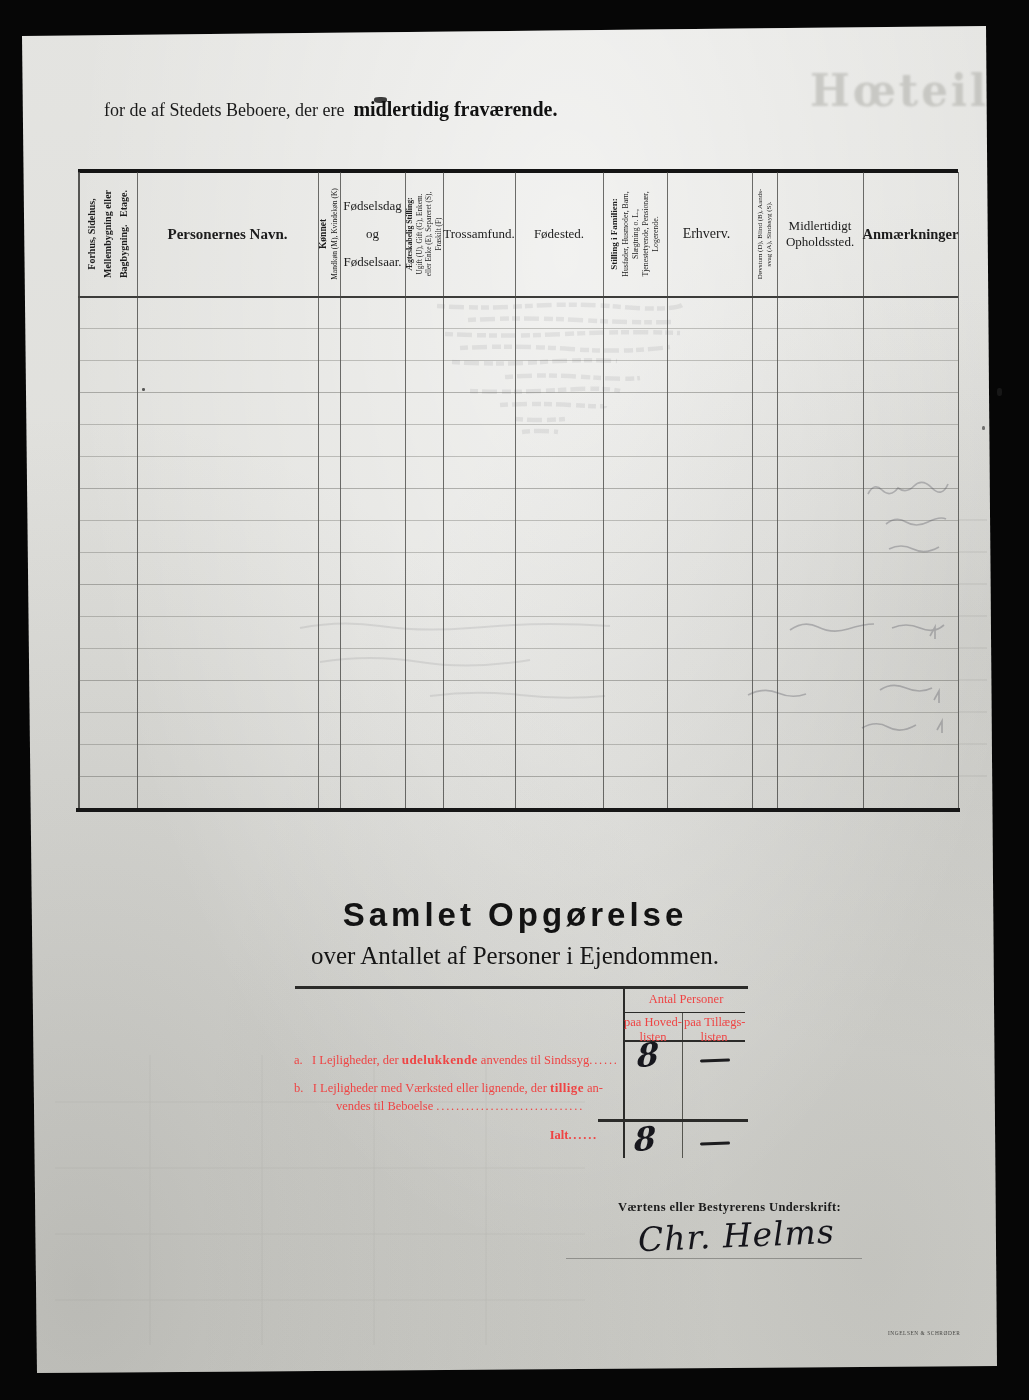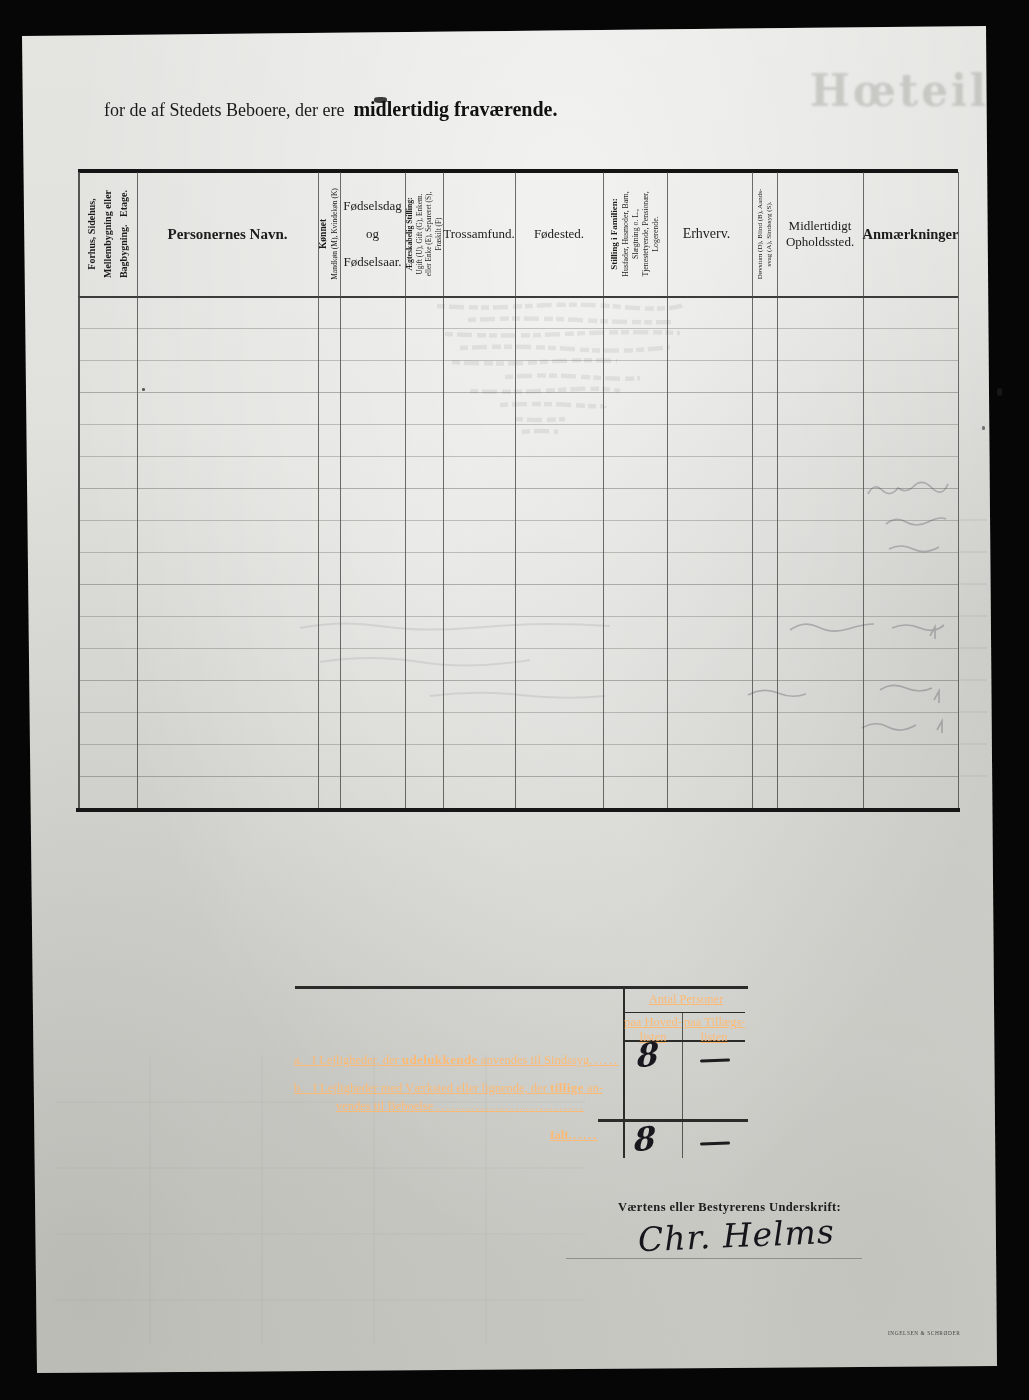--- a/index.html
+++ b/index.html
@@ -43,21 +43,21 @@
   .r-fam .l1{font:bold 9px "Liberation Serif",serif;line-height:1.3;}
   .r-fam div{font:7.8px "Liberation Serif",serif;line-height:1.3;}
   .r-dis div{font:7px "Liberation Serif",serif;line-height:1.35;}
   
   .sum-head{position:absolute;left:265px;top:896px;width:500px;text-align:center;}
   .sum-title{font:bold 33px "Liberation Sans",sans-serif;letter-spacing:4px;color:#131313;}
   .sum-sub{font:25px "Liberation Serif",serif;margin-top:8px;color:#161616;}
   .sline{position:absolute;background:#2b2b29;}
   .s-small{font:12.5px "Liberation Serif",serif;}
   .s-sub{font:9.5px "Liberation Serif",serif;line-height:1.25;text-align:center;}
-  .s-row{position:absolute;font:12.5px "Liberation Serif",serif;color:#fdba74;white-space:nowrap;text-decoration:underline;}
+  .s-row{position:absolute;font:12.5px "Liberation Serif",serif;color:#ef4444;white-space:nowrap;}
   .s-row b{font-size:13px;letter-spacing:.4px;}
   .dots{letter-spacing:1.8px;}
   .hand8{position:absolute;font:italic 600 32px "DejaVu Serif",serif;color:#17171d;
     transform:rotate(-7deg) skewX(-7deg);}
   .dashv{position:absolute;width:30px;height:3px;background:#1d1d1f;border-radius:2px;}
   .ialt{font-weight:bold;}
   
   .sig-label{position:absolute;left:618px;top:1200px;font:bold 12.5px "Liberation Serif",serif;
     letter-spacing:.4px;color:#1b1b1b;}
   .sig-script{position:absolute;left:638px;top:1216px;font:italic 33px "DejaVu Serif",serif;
@@ -173,20 +173,24 @@
       </div>
     </div>
     <div class="hcell c-plain" style="left:777px;width:86px;">
       <div>Midlertidigt</div>
       <div>Opholdssted.</div>
     </div>
     <div class="hcell c-remarks" style="left:863px;width:95px;">
       <div>Anmærkninger</div>
     </div>
 
+    <div class="sum-head">
+      <div class="sum-title">Samlet Opgørelse</div>
+      <div class="sum-sub">over Antallet af Personer i Ejendommen.</div>
+    </div>
 
     <div class="sline" style="left:295px;top:986px;width:453px;height:3px;"></div>
     <div class="sline" style="left:623px;top:986px;width:2px;height:172px;"></div>
     <div class="sline" style="left:682px;top:1012px;width:1px;height:146px;background:#55554f;"></div>
     <div class="sline" style="left:623px;top:1012px;width:122px;height:1px;"></div>
     <div class="sline" style="left:623px;top:1040px;width:122px;height:2px;"></div>
     <div class="sline" style="left:598px;top:1119px;width:150px;height:2.5px;"></div>
 
     <div class="s-row s-small" style="left:630px;top:992px;width:112px;text-align:center;">
       <span>Antal Personer</span>

